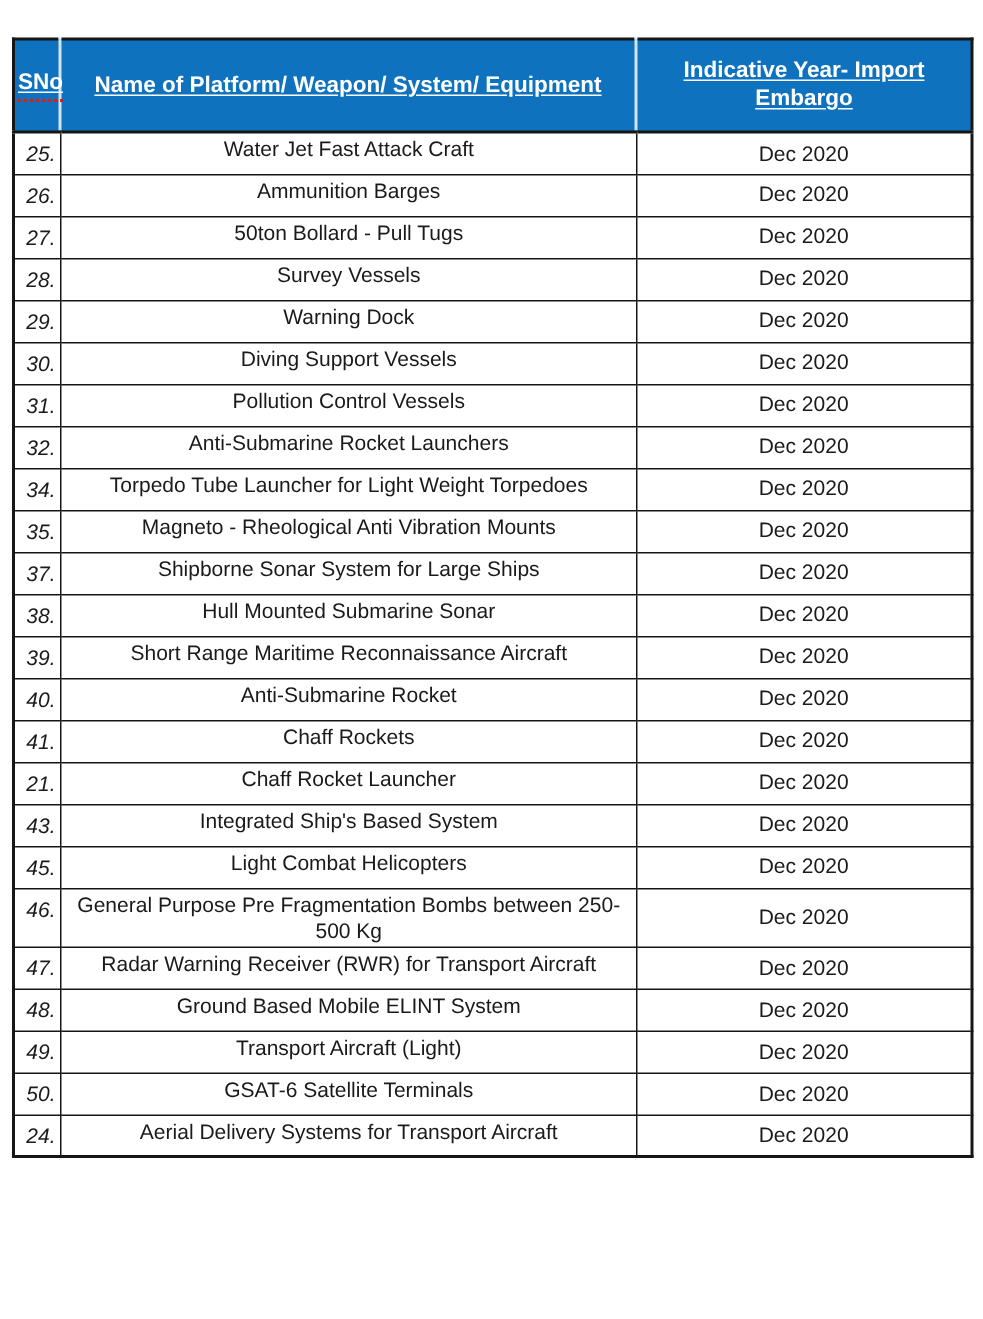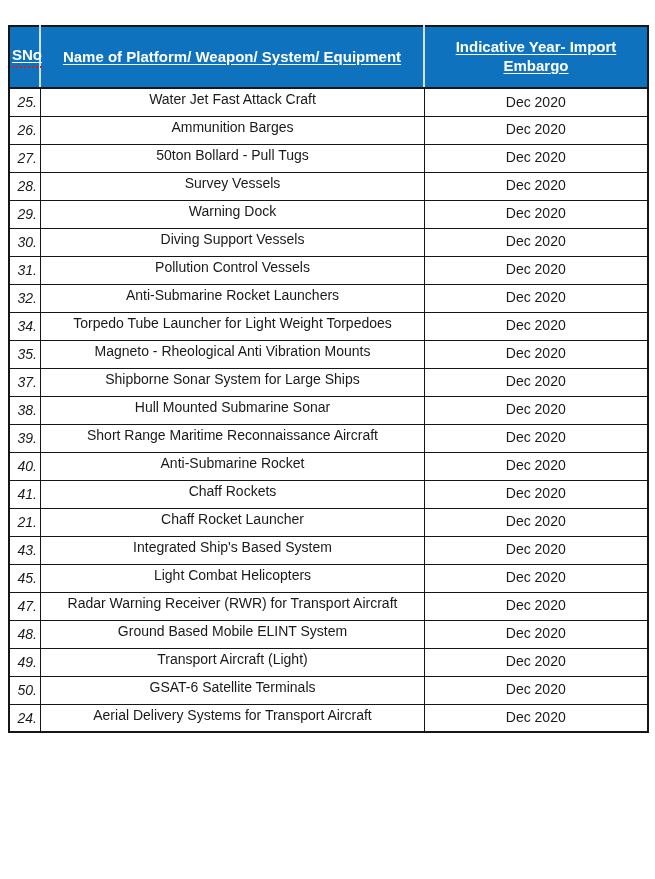--- a/index.html
+++ b/index.html
@@ -215,20 +215,25 @@
       <td class="year">Dec 2020</td>
     </tr>
 
 
     <tr>
       <td class="sno">45.</td>
       <td class="name">Light Combat Helicopters</td>
       <td class="year">Dec 2020</td>
     </tr>
 
+    <tr>
+      <td class="sno">46.</td>
+      <td class="name">General Purpose Pre Fragmentation Bombs between 250-500 Kg</td>
+      <td class="year">Dec 2020</td>
+    </tr>
 
     <tr>
       <td class="sno">47.</td>
       <td class="name">Radar Warning Receiver (RWR)  for Transport Aircraft</td>
       <td class="year">Dec 2020</td>
     </tr>
 
     <tr>
       <td class="sno">48.</td>
       <td class="name">Ground Based Mobile ELINT System</td>

